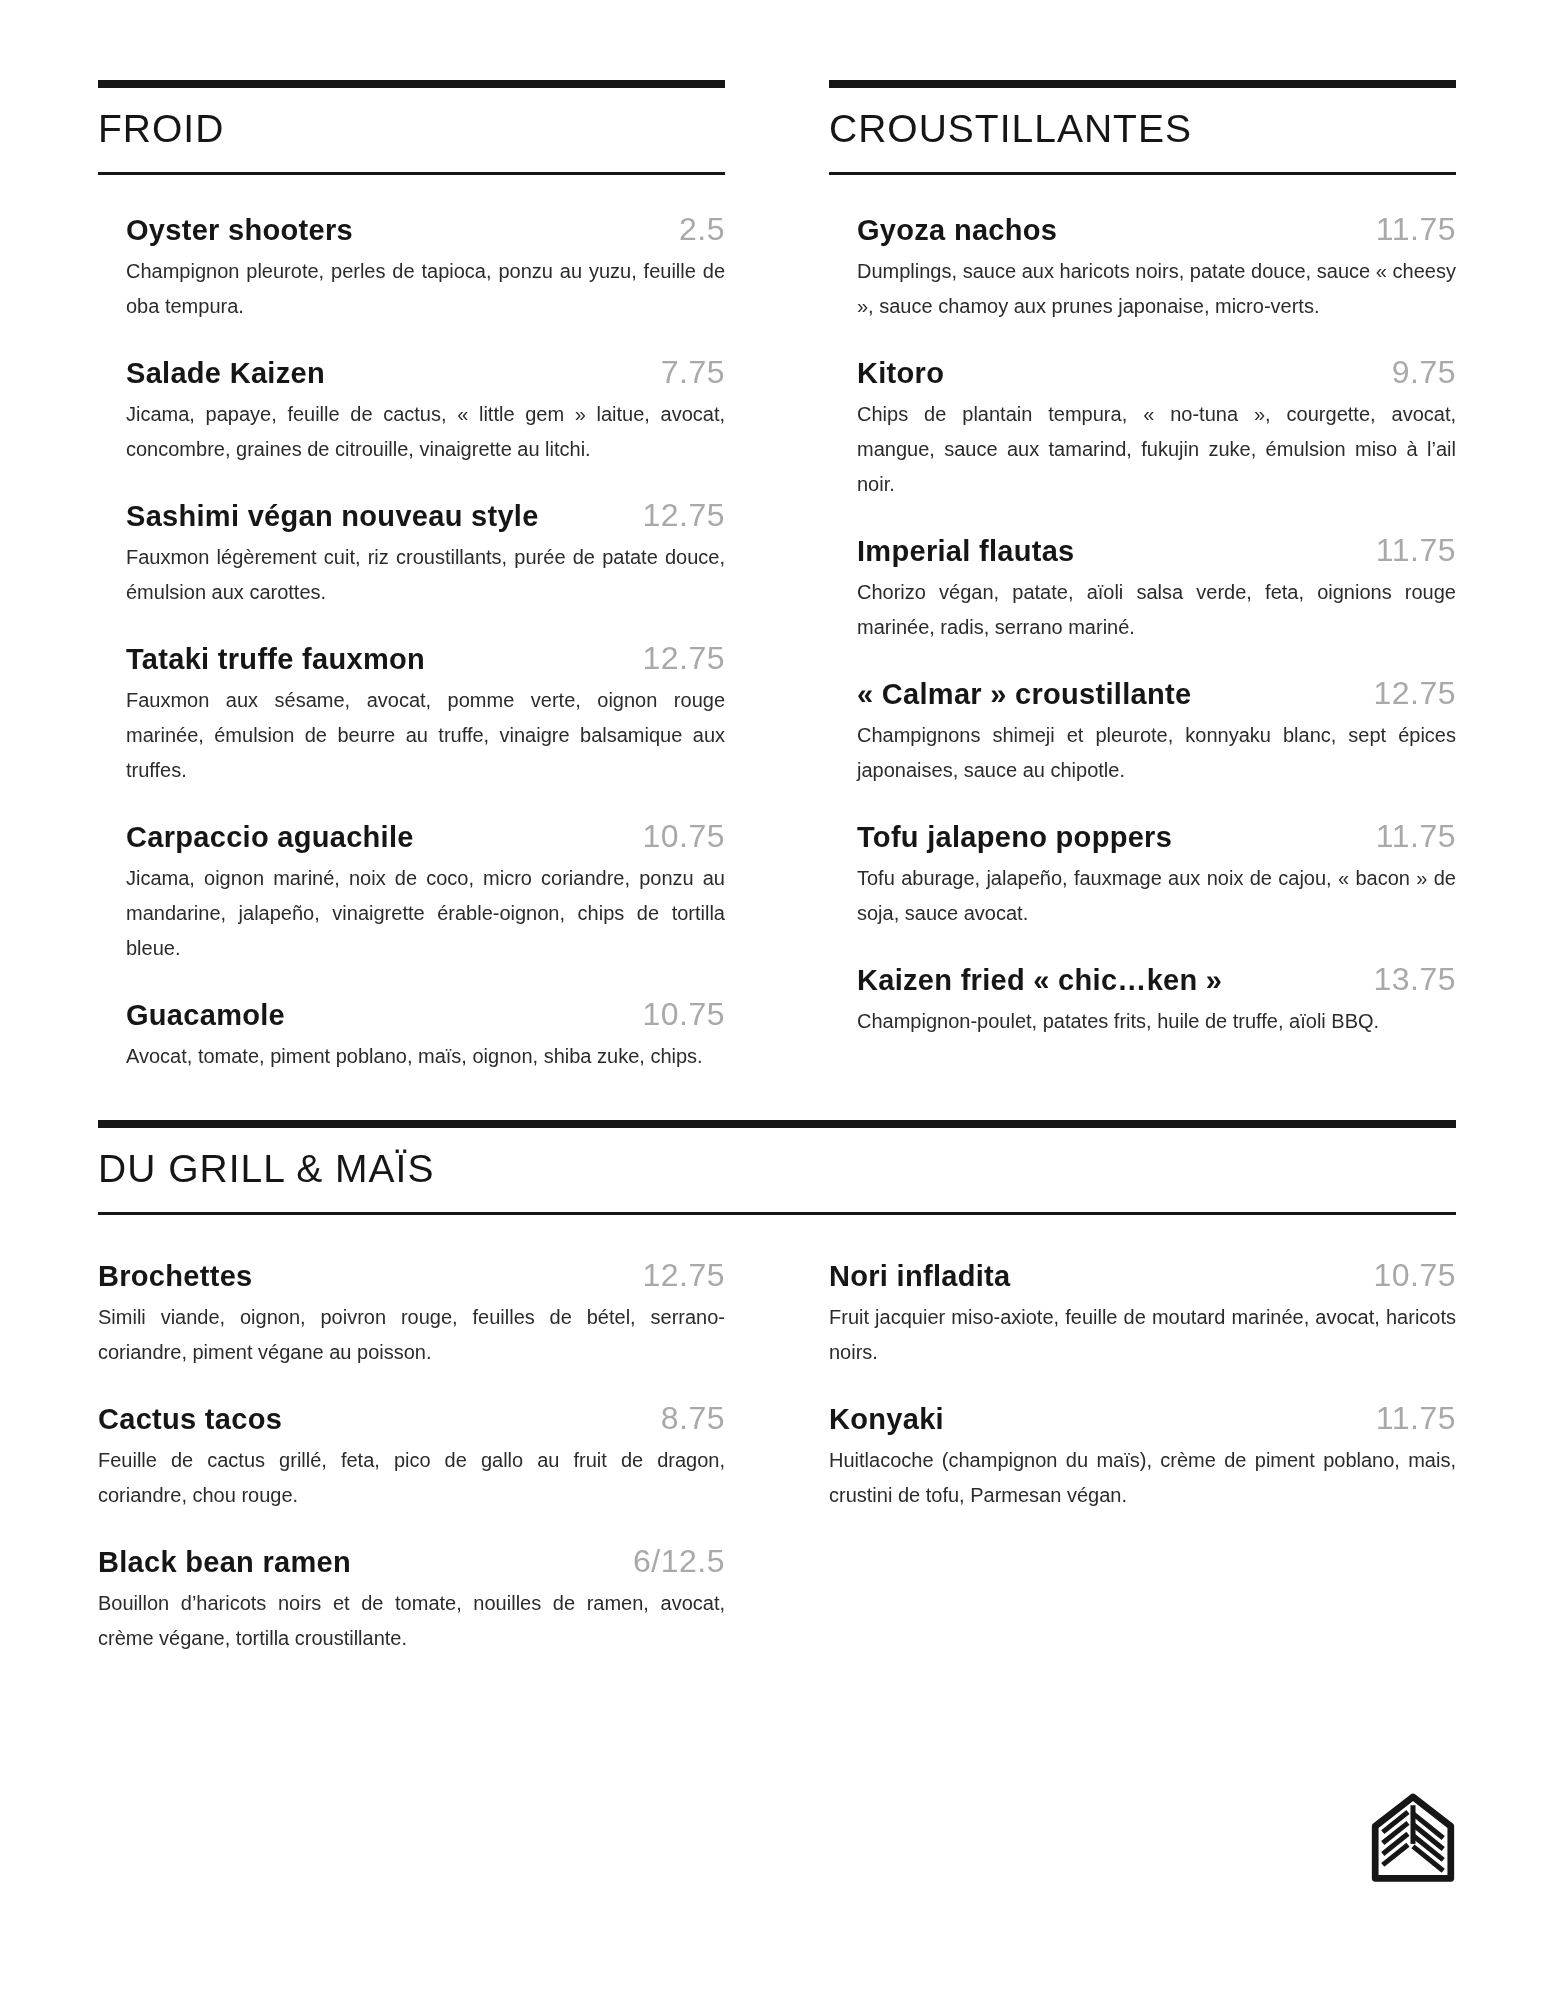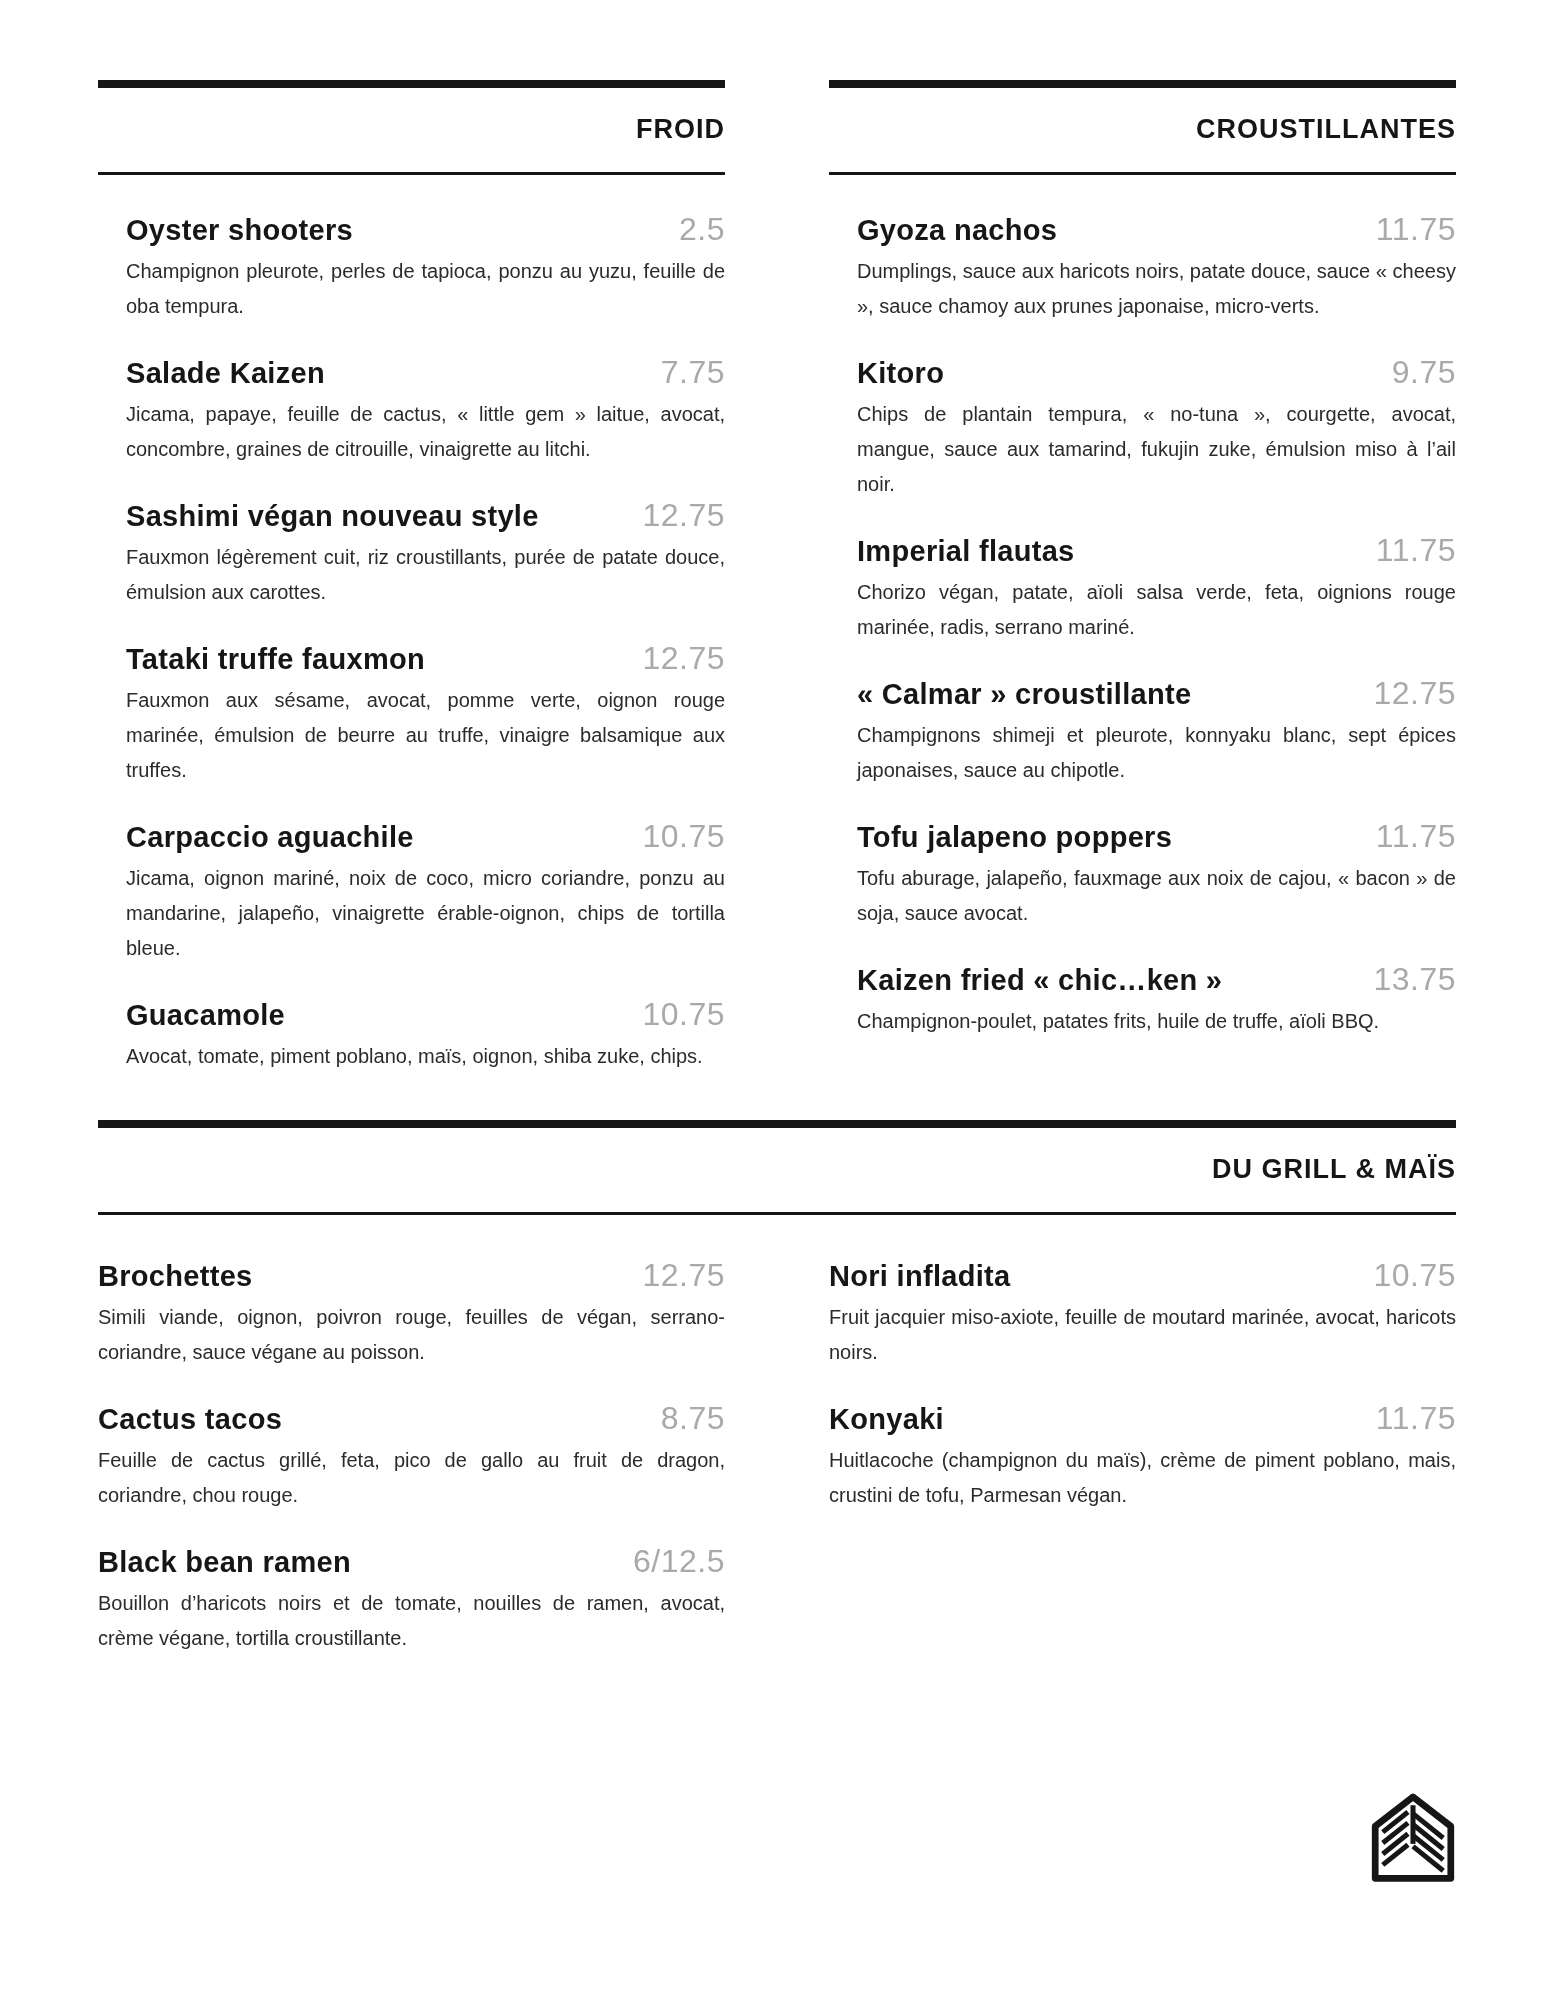--- a/index.html
+++ b/index.html
@@ -16,24 +16,24 @@
   .top-grid, .bottom-grid {
     display: grid;
     grid-template-columns: 1fr 1fr;
     column-gap: 104px;
   }
 
   .section-head { width: 100%; }
   .rule-thick { height: 8px; background: #161616; }
   .rule-thin  { height: 3px; background: #161616; }
   .section-title {
-    text-align: right;
-    font-size: 27px;
+    text-align: left;
+    font-size: 39px;
     line-height: 46px;
-    font-weight: 700;
+    font-weight: 400;
     letter-spacing: 1px;
     color: #161616;
     margin: 18px 0 20px 0;
   }
 
   .items { margin-top: 36px; margin-left: 28px; }
   .bottom-items { margin-top: 42px; }
 
   .item { margin-bottom: 30px; }
   .item-head {
@@ -192,21 +192,21 @@
       <div class="section-title">DU GRILL &amp; MAÏS</div>
       <div class="rule-thin"></div>
     </div>
     <div class="bottom-grid bottom-items">
       <div class="col">
         <div class="item">
           <div class="item-head">
             <span class="item-name">Brochettes</span>
             <span class="item-price">12.75</span>
           </div>
-          <p class="item-desc">Simili viande, oignon, poivron rouge, feuilles de végan, serrano-coriandre, sauce végane au poisson.</p>
+          <p class="item-desc">Simili viande, oignon, poivron rouge, feuilles de bétel, serrano-coriandre, piment végane au poisson.</p>
         </div>
         <div class="item">
           <div class="item-head">
             <span class="item-name">Cactus tacos</span>
             <span class="item-price">8.75</span>
           </div>
           <p class="item-desc">Feuille de cactus grillé, feta, pico de gallo au fruit de dragon, coriandre, chou rouge.</p>
         </div>
         <div class="item">
           <div class="item-head">

